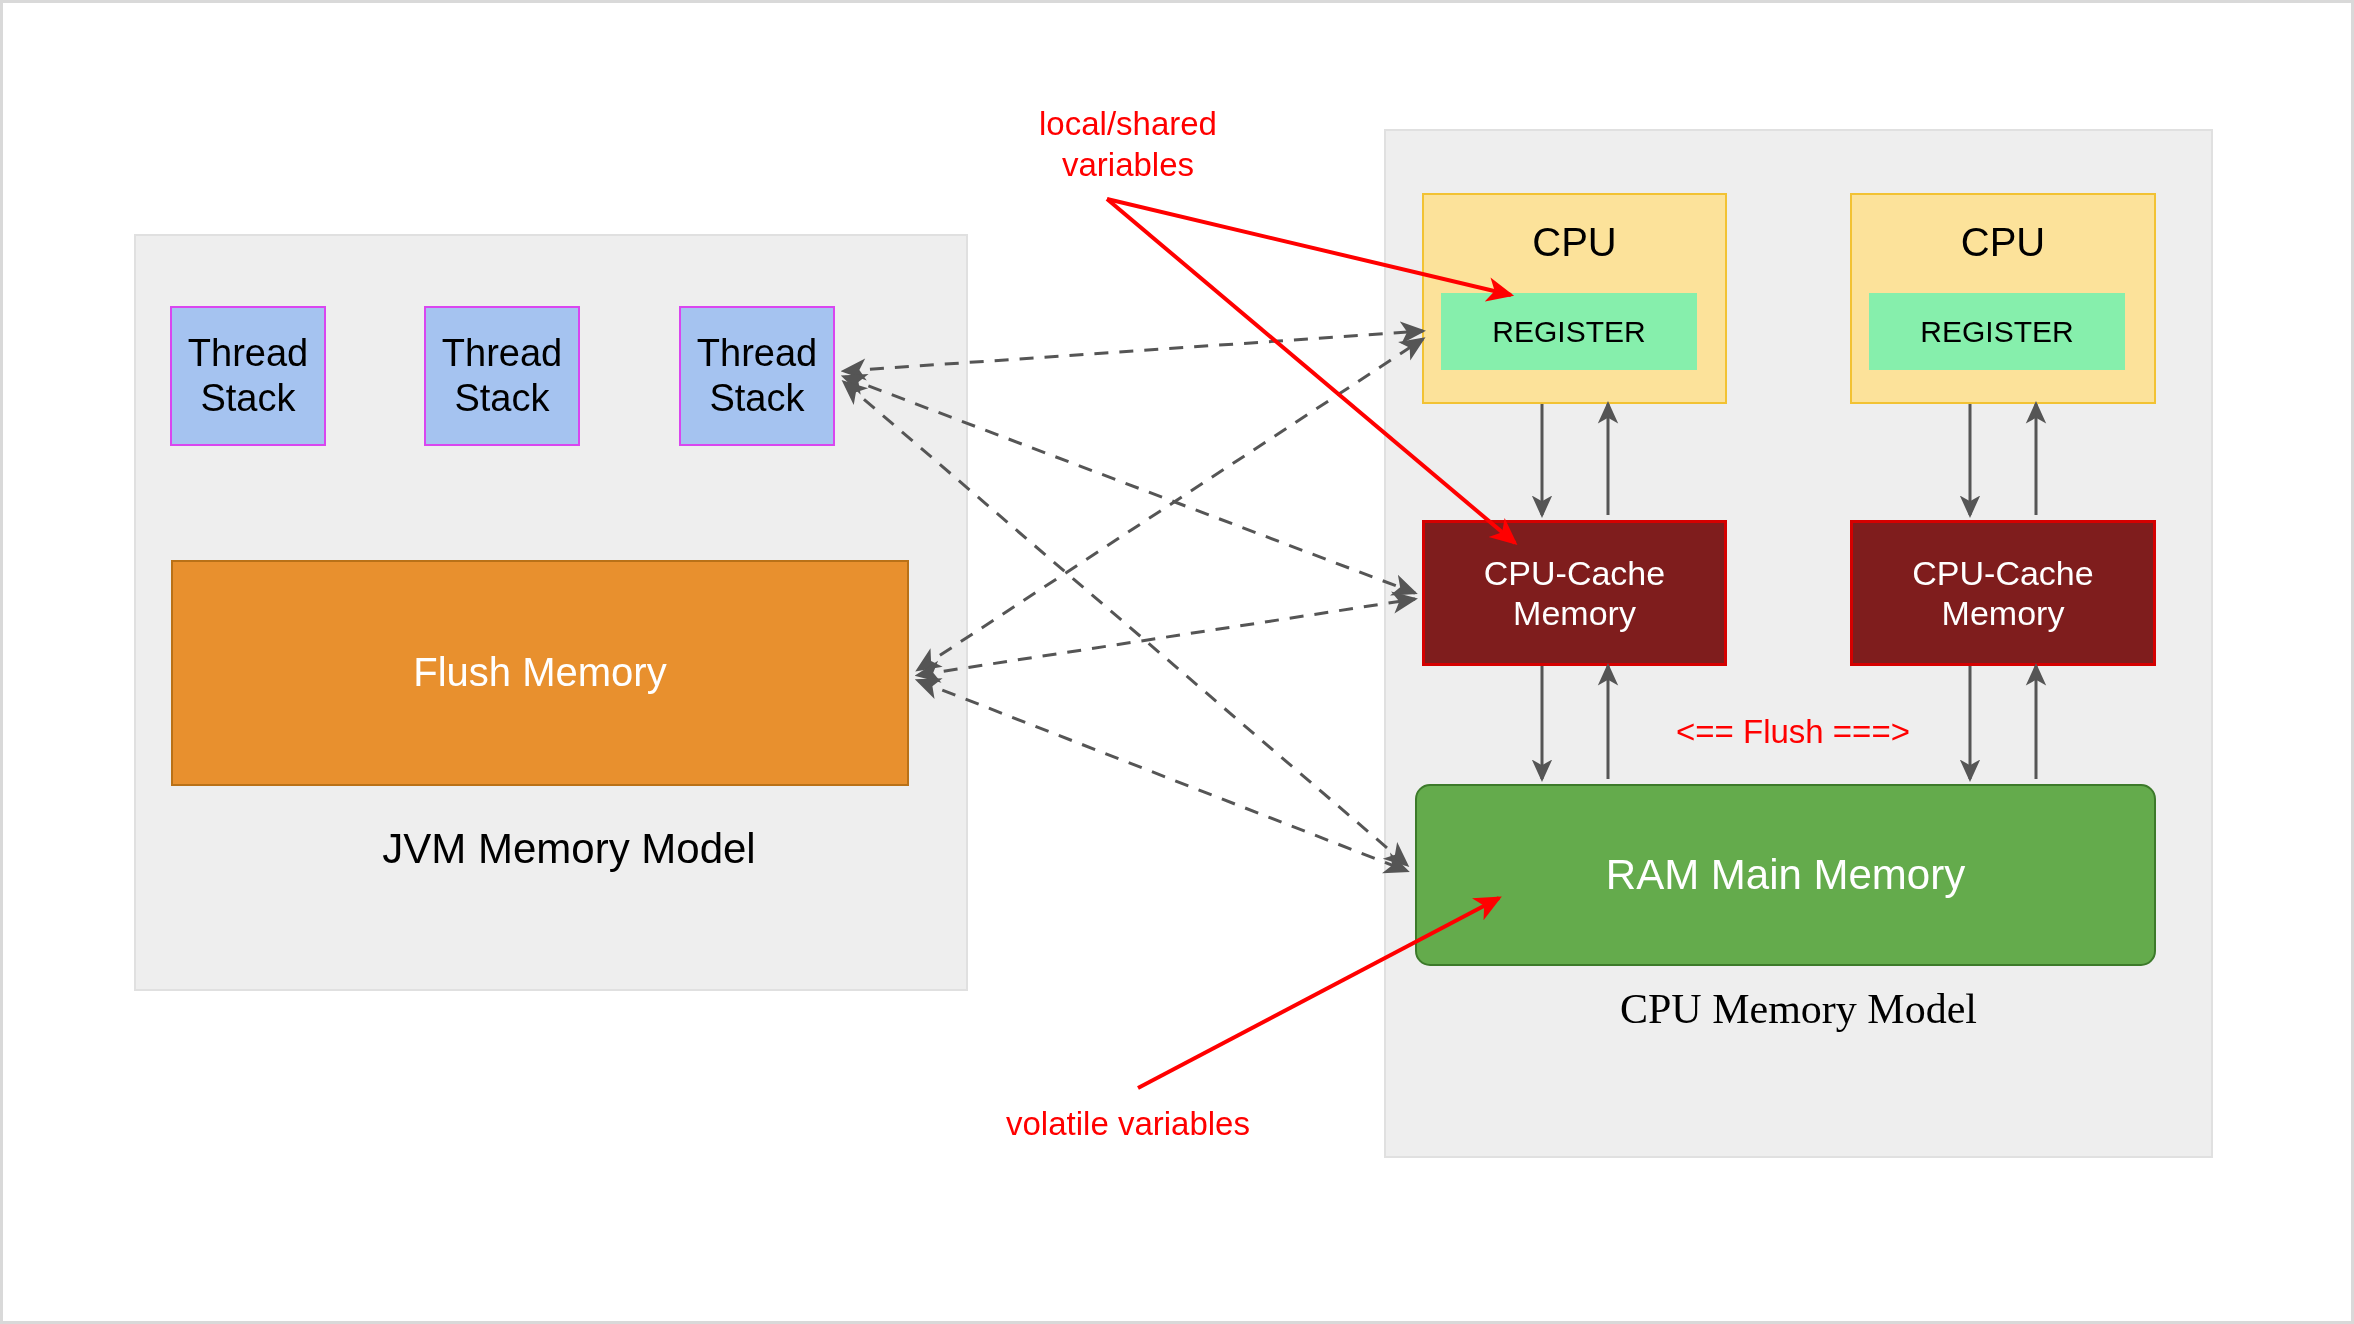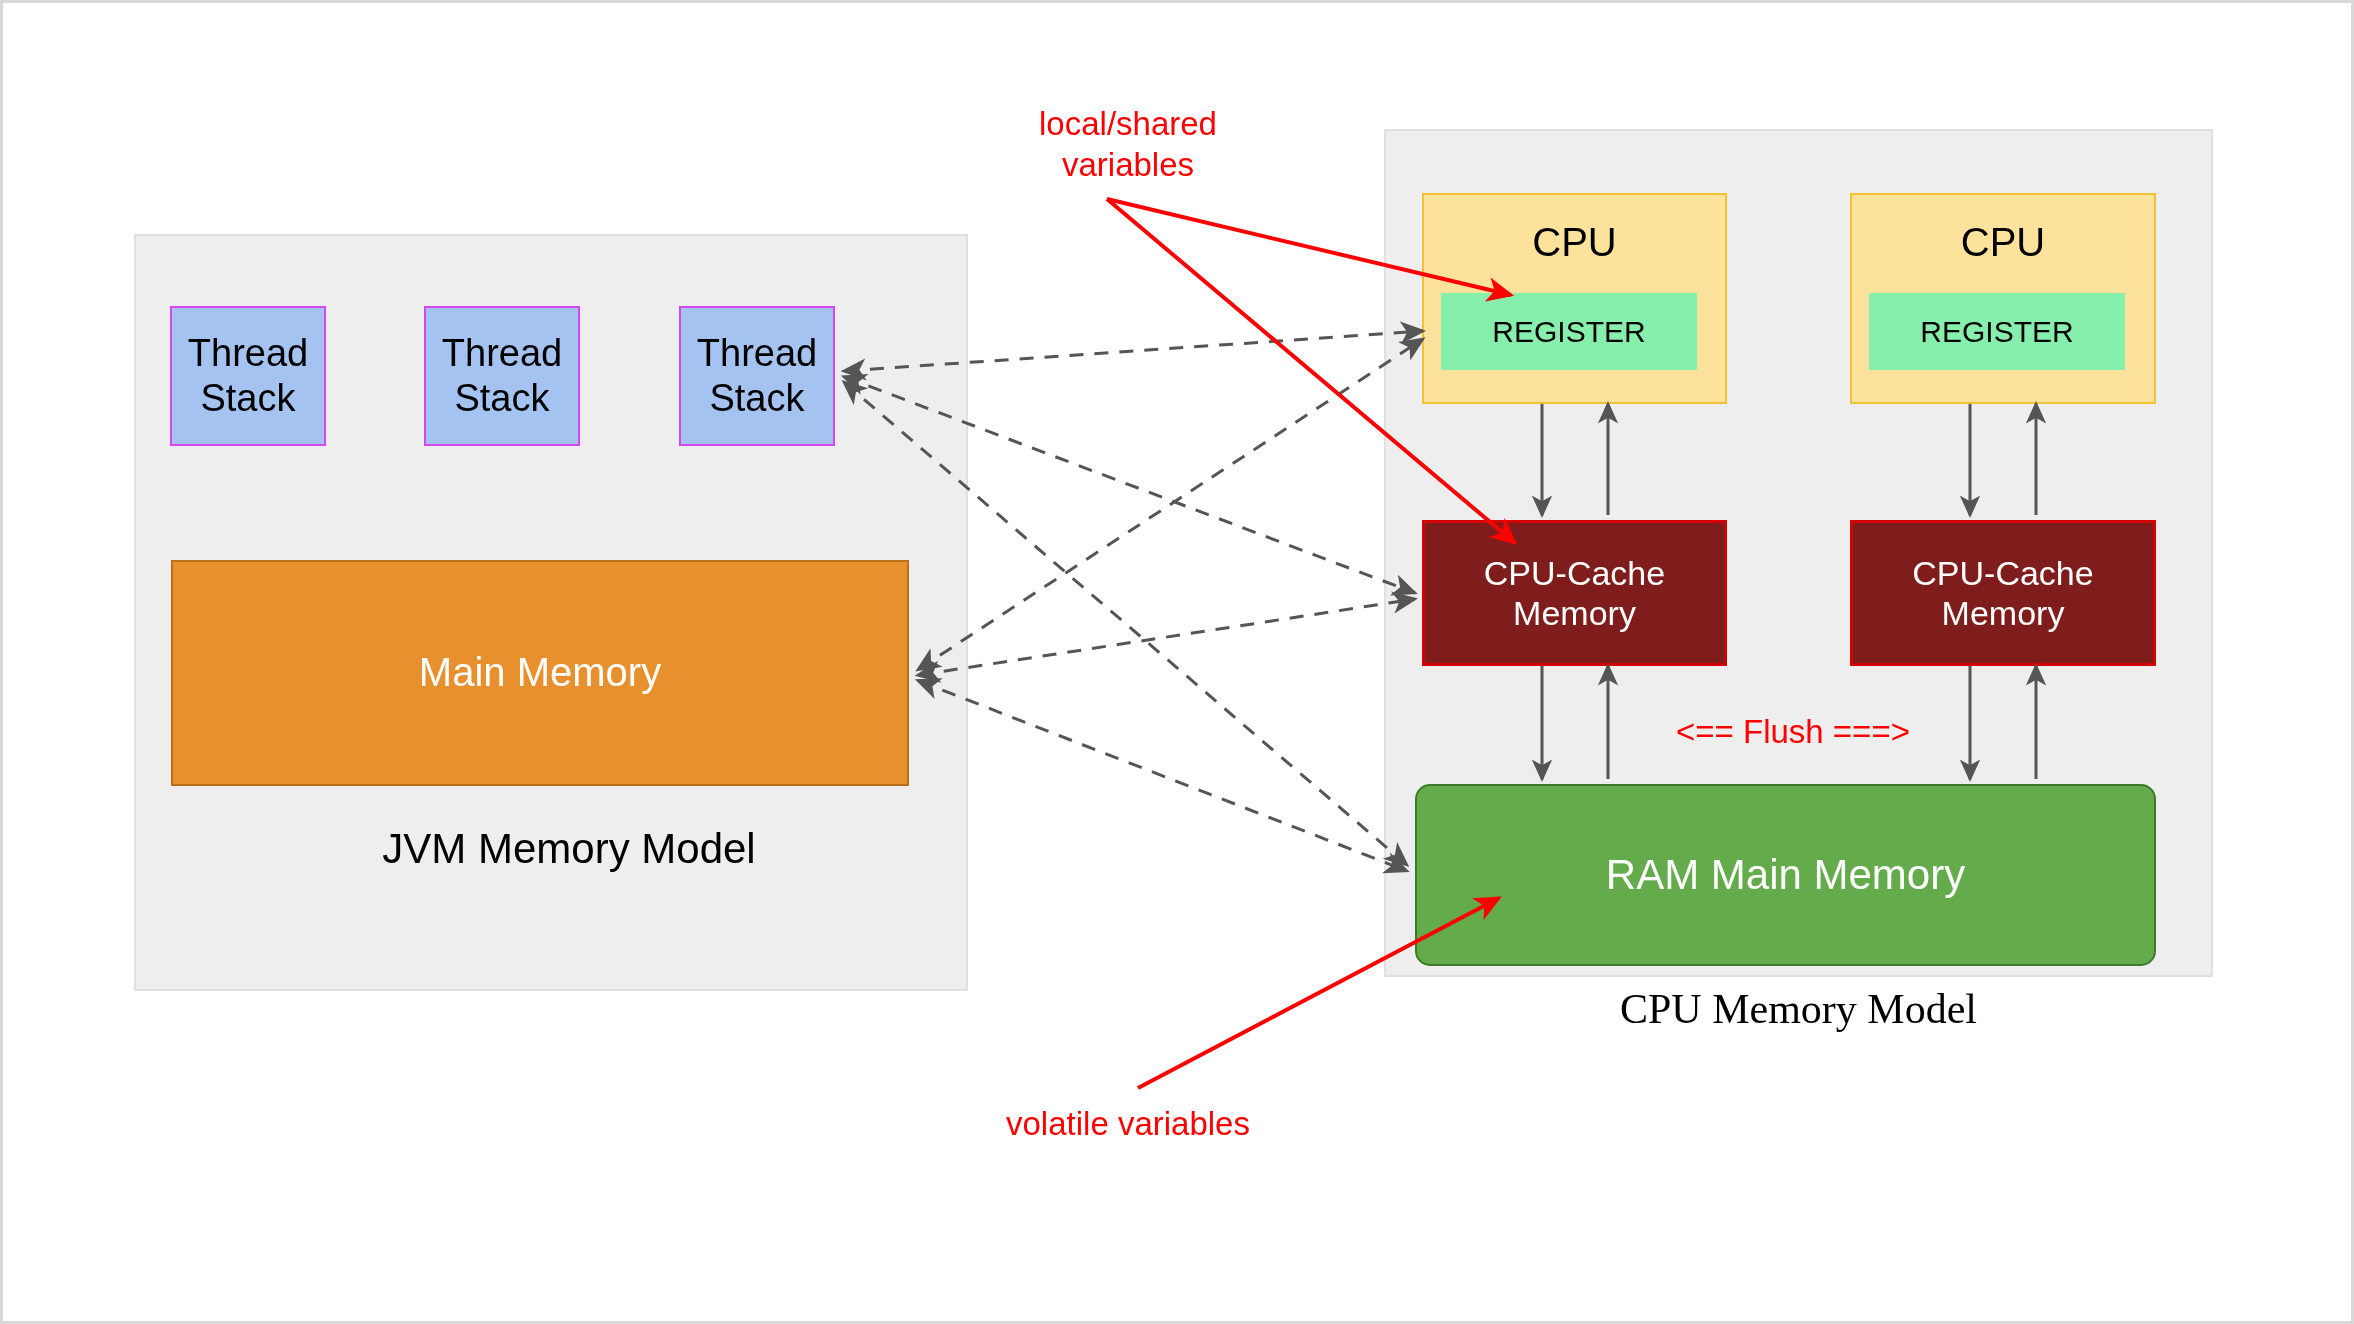--- a/index.html
+++ b/index.html
@@ -121,24 +121,24 @@
   <div class="box thread-stack" style="left:421px; top:303px; width:156px; height:140px;">
     <span style="white-space:pre-line;">Thread
 Stack</span>
   </div>
   <div class="box thread-stack" style="left:676px; top:303px; width:156px; height:140px;">
     <span style="white-space:pre-line;">Thread
 Stack</span>
   </div>
 
   <div class="box heap" style="left:168px; top:557px; width:738px; height:226px;">
-    <span>Main Memory</span>
-  </div>
-
-  <div class="panel" style="left:1381px; top:126px; width:829px; height:848px;font-family:Liberation Serif, serif;">
+    <span>Flush Memory</span>
+  </div>
+
+  <div class="panel" style="left:1381px; top:126px; width:829px; height:1029px;font-family:Liberation Serif, serif;">
     <div class="panel-title" style="top:855px;">CPU Memory Model</div>
   </div>
 
   <div class="box cpu" style="left:1419px; top:190px; width:305px; height:211px;">
     <span>CPU</span>
   </div>
   <div class="box register" style="left:1438px; top:290px; width:256px; height:77px;">
     <span>REGISTER</span>
   </div>
 

